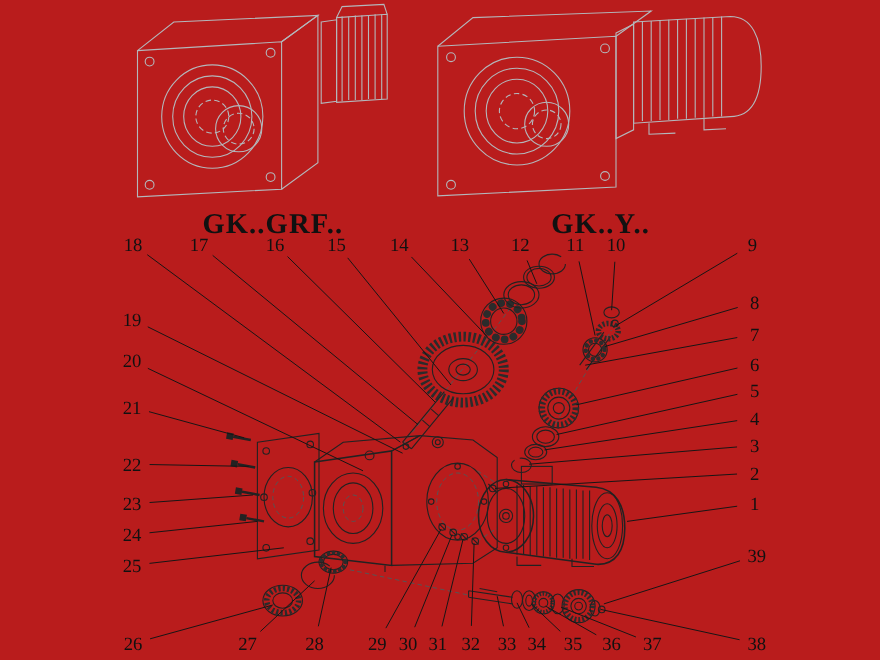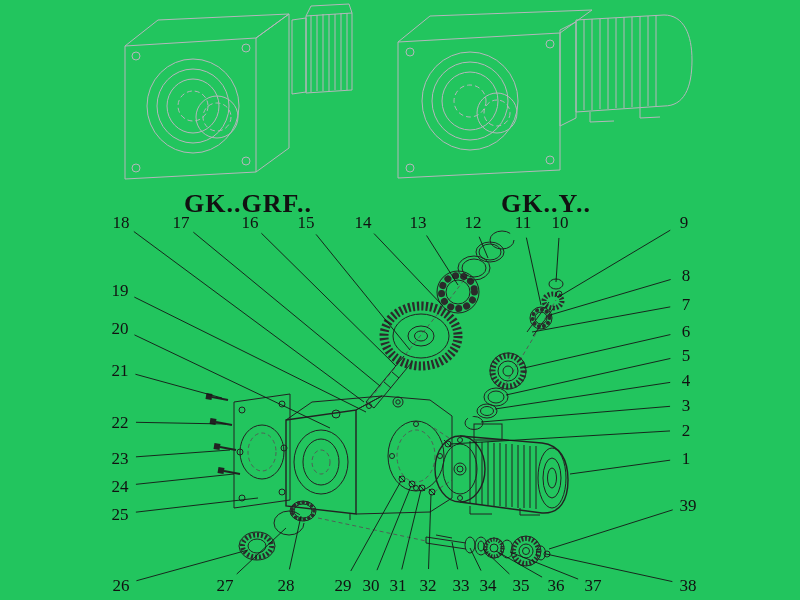--- a/index.html
+++ b/index.html
@@ -1,16 +1,16 @@
 <!DOCTYPE html>
 <html><head>
 <meta charset="utf-8">
 <style>
   html,body { margin:0; padding:0; background:#fff; }
-  .frame { position:relative; width:800px; height:600px; background:#22c55e; overflow:hidden;
+  .frame { position:relative; width:800px; height:600px; background:#b91c1c; overflow:hidden;
            font-family:"Liberation Serif", serif; }
   svg { position:absolute; left:0; top:0; }
   
   .f  { fill:none; stroke:#b4b7bb; stroke-width:1; }
   .fd { fill:none; stroke:#b4b7bb; stroke-width:1; stroke-dasharray:5 3; }
   
   .k  { fill:none; stroke:#222; stroke-width:1; }
   .k2 { fill:none; stroke:#222; stroke-width:1.4; }
   .kd { fill:none; stroke:#555; stroke-width:0.9; stroke-dasharray:4 3; }
   .teeth { fill:none; stroke:#2b2b2b; }

